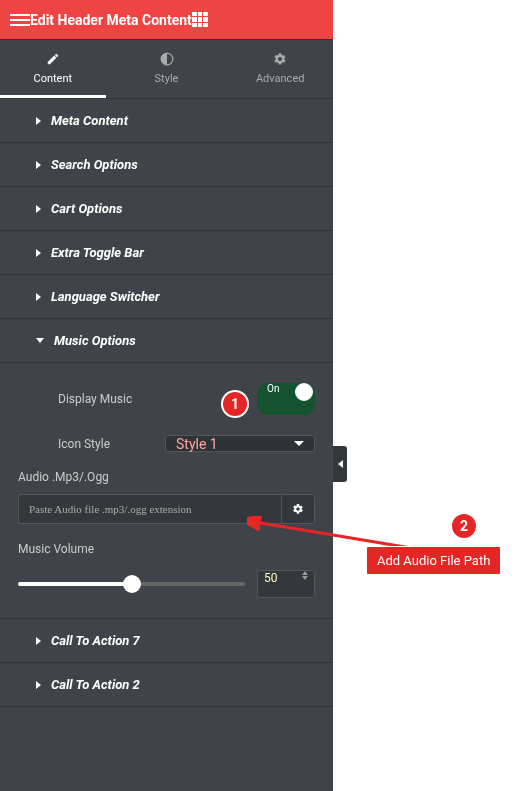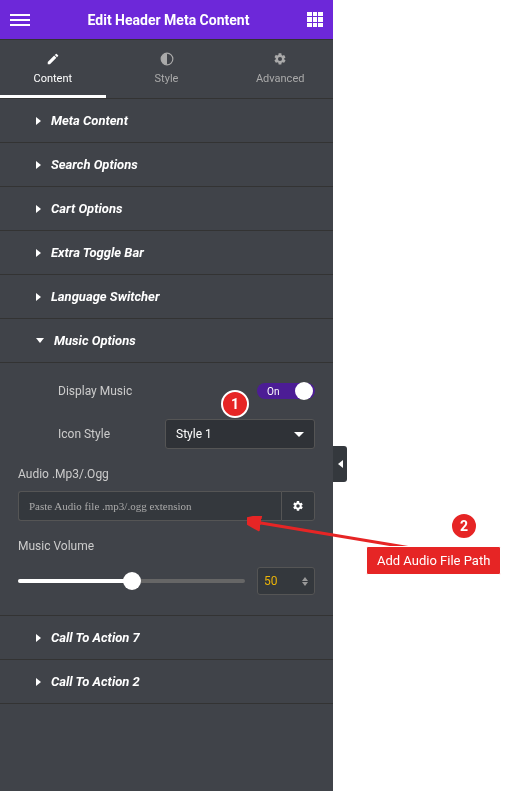--- a/index.html
+++ b/index.html
@@ -1,19 +1,19 @@
 <!DOCTYPE html>
 <html><head>
 <meta charset="utf-8">
 <style>
   * { box-sizing: border-box; margin: 0; padding: 0; font-family: -apple-system, BlinkMacSystemFont, "Segoe UI", Roboto, sans-serif; }
   body { background: #fff; width: 516px; height: 791px; position: relative; overflow: hidden; }
   .panel { width: 333px; height: 791px; background: #404349; color: #fff; display: flex; flex-direction: column; position: relative; }
   
-  .header { height: 40px; background: #6d28d9; display: flex; align-items: center; justify-content: space-between; padding: 0 10px; border-bottom: 1px solid #333; }
+  .header { height: 40px; background: #ef4444; display: flex; align-items: center; padding: 0 10px; border-bottom: 1px solid #333; }
   .hamburger { width: 20px; height: 20px; display: flex; flex-direction: column; justify-content: center; gap: 3px; cursor: pointer; }
   .hamburger span { height: 2px; background: #fff; }
   .header-title { font-size: 14px; font-weight: 700; color: #fff; }
   .grid-icon { width: 16px; height: 16px; display: grid; grid-template-columns: repeat(3,1fr); grid-template-rows: repeat(3,1fr); gap: 1px; cursor: pointer; }
   .grid-icon span { background: #fff; }
   
   .tabs { display: flex; background: #404349; border-bottom: 1px solid #333; gap: 8px; }
   .tab { flex: 1; text-align: center; padding: 12px 0 10px; cursor: pointer; color: #aaa; font-size: 11px; }
   .tab svg, .tab .icon { display: block; margin: 0 auto 6px; }
   .tab.active { color: #fff; border-bottom: 3px solid #fff; }
@@ -23,37 +23,37 @@
   .section-header { display: flex; align-items: center; padding: 14px 36px; cursor: pointer; border-bottom: 1px solid #333; font-size: 13px; font-weight: 700; color: #fff; font-style: italic; }
   .caret { width: 0; height: 0; margin-right: 10px; }
   .caret.right { border-top: 4px solid transparent; border-bottom: 4px solid transparent; border-left: 5px solid #fff; }
   .caret.down { border-left: 4px solid transparent; border-right: 4px solid transparent; border-top: 5px solid #fff; }
   
   .section-body { padding: 0 18px 20px; border-bottom: 1px solid #333; }
   .row { display: flex; align-items: center; justify-content: space-between; margin-top: 20px; margin-left: 40px; }
   .row-label { font-size: 12px; color: #ccc; }
   .stacked .row-label { margin-top: 18px; margin-bottom: 10px; display: block; }
   
-  .toggle { width: 58px; height: 16px; border-radius: 11px; background: #4c1d95; position: relative; display: flex; align-items: center; cursor: pointer; }
+  .toggle { width: 58px; height: 32px; border-radius: 11px; background: #14532d; position: relative; display: flex; align-items: flex-start; cursor: pointer; }
   .toggle-label { color: #fff; font-size: 10px; margin-left: 10px; }
   .toggle-knob { position: absolute; right: 2px; width: 18px; height: 18px; border-radius: 50%; background: #fff; }
   
-  .select { width: 150px; height: 30px; background: #2f3237; border: 1px solid #555; border-radius: 3px; display: flex; align-items: center; justify-content: space-between; padding: 0 10px; font-size: 12px; color: #ffffff; cursor: pointer; }
+  .select { width: 150px; height: 17px; background: #2f3237; border: 1px solid #555; border-radius: 3px; display: flex; align-items: center; justify-content: space-between; padding: 0 10px; font-size: 14px; color: #fca5a5; cursor: pointer; }
   .select-caret { width: 0; height: 0; border-left: 5px solid transparent; border-right: 5px solid transparent; border-top: 5px solid #fff; }
   
   .input-row { display: flex; }
   .text-input { flex: 1; height: 30px; background: #34383d; border: 1px solid #555; border-right: none; border-radius: 3px 0 0 3px; padding: 0 10px; font-size: 11px; color: #fff; font-family: Liberation Serif, serif; }
   .text-input::placeholder { color: #aaa; }
   .input-btn { width: 34px; height: 30px; background: #34383d; border: 1px solid #555; border-radius: 0 3px 3px 0; display: flex; align-items: center; justify-content: center; color: #fff; cursor: pointer; }
   
   .slider-row { display: flex; align-items: center; gap: 12px; margin-top: 14px; }
   .slider-track { flex: 1; height: 4px; background: #666; border-radius: 2px; position: relative; }
   .slider-fill { position: absolute; left: 0; top: 0; height: 100%; background: #fff; border-radius: 2px; width: 50%; }
   .slider-thumb { position: absolute; top: 50%; left: 50%; width: 18px; height: 18px; background: #fff; border-radius: 50%; transform: translate(-50%,-50%); }
-  .number-box { width: 58px; height: 28px; background: #34383d; border: 1px solid #555; border-radius: 3px; display: flex; align-items: center; justify-content: space-between; padding: 0 6px; font-size: 12px; color: #eab308; }
+  .number-box { width: 58px; height: 28px; background: #34383d; border: 1px solid #555; border-radius: 3px; display: flex; justify-content: space-between; padding: 0 6px; font-size: 12px; color: #fef9c3; }
   .nb-arrows { display: flex; flex-direction: column; gap: 1px; }
   .nb-up, .nb-down { width: 0; height: 0; border-left: 3px solid transparent; border-right: 3px solid transparent; cursor: pointer; }
   .nb-up { border-bottom: 4px solid #999; }
   .nb-down { border-top: 4px solid #999; }
   
   .collapse-tab { position: absolute; top: 446px; left: 333px; width: 14px; height: 36px; background: #34383d; display: flex; align-items: center; justify-content: center; cursor: pointer; border-radius: 0 3px 3px 0; }
   .collapse-tab .chev { width: 0; height: 0; border-top: 4px solid transparent; border-bottom: 4px solid transparent; border-right: 5px solid #fff; }
 
   
   .anno-badge { position: absolute; width: 28px; height: 28px; border-radius: 50%; background: #e62525; color: #fff; font-weight: 700; font-size: 14px; display: flex; align-items: center; justify-content: center; border: 2px solid #fff; z-index: 10; }

